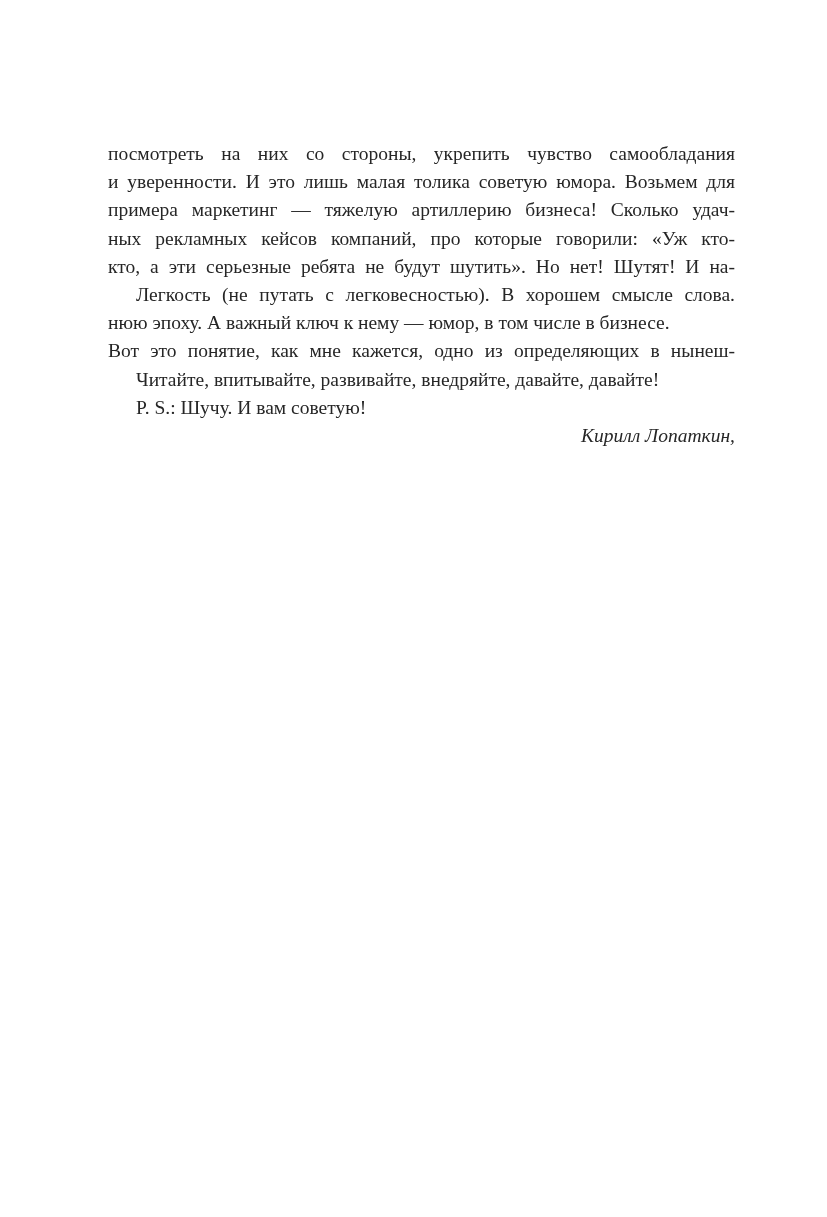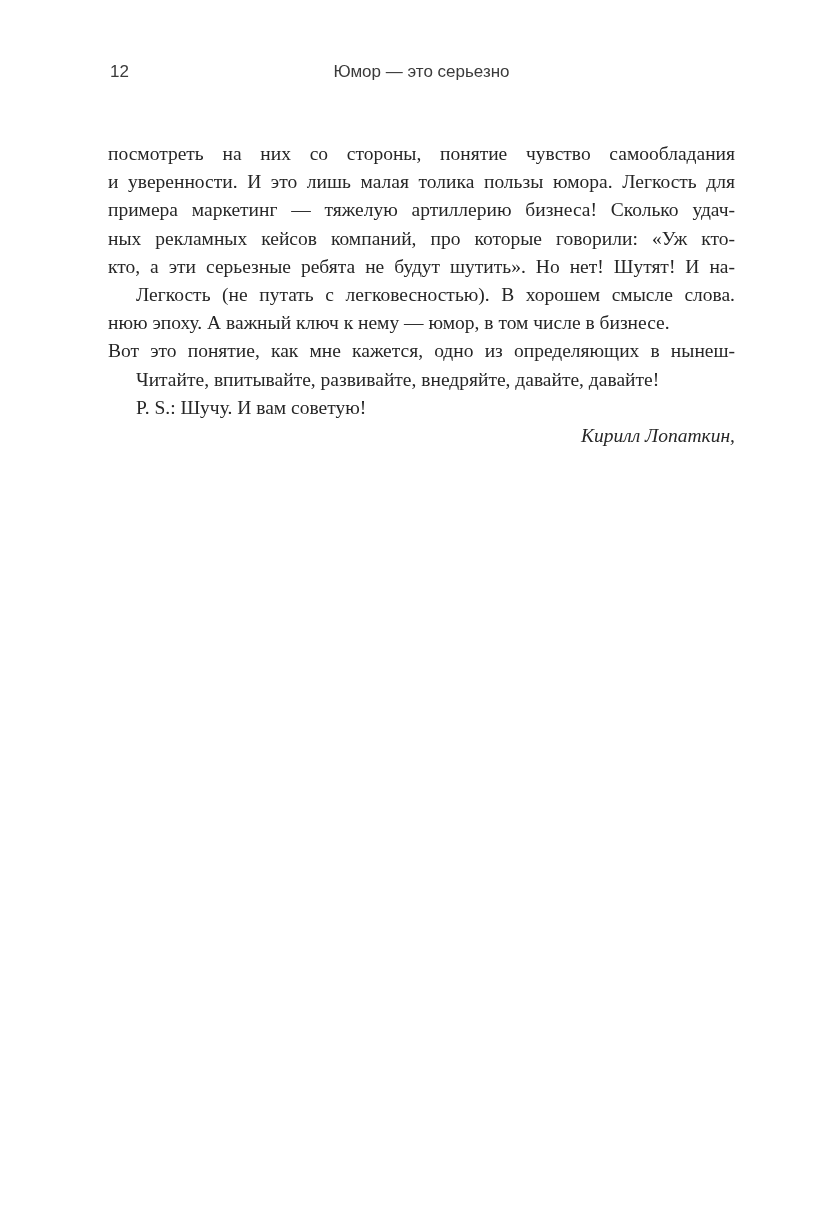--- a/index.html
+++ b/index.html
@@ -65,30 +65,26 @@
   }
   .signature div {
     line-height: 28.2px;
   }
 </style>
 </head>
 <body>
 
 <div class="page">
 
-  <div class="running-header">
-    <span class="page-number">12</span>
-    <div class="running-title">Юмор — это серьезно</div>
-  </div>
 
   <div class="body-text">
     <div id="paragraphs">
         <div class="paragraph">
-          <div class="line just">посмотреть на них со стороны, понятие чувство самообладания</div>
-          <div class="line just">и уверенности. И это лишь малая толика пользы юмора. Легкость для</div>
+          <div class="line just">посмотреть на них со стороны, укрепить чувство самообладания</div>
+          <div class="line just">и уверенности. И это лишь малая толика советую юмора. Возьмем для</div>
           <div class="line just">примера маркетинг — тяжелую артиллерию бизнеса! Сколько удач-</div>
           <div class="line just">ных рекламных кейсов компаний, про которые говорили: «Уж кто-</div>
           <div class="line just">кто, а эти серьезные ребята не будут шутить». Но нет! Шутят! И на-</div>
         </div>
         <div class="paragraph">
           <div class="line just indent">Легкость (не путать с легковесностью). В хорошем смысле слова.</div>
           <div class="line">нюю эпоху. А важный ключ к нему — юмор, в том числе в бизнесе.</div>
           <div class="line just">Вот это понятие, как мне кажется, одно из определяющих в нынеш-</div>
         </div>
         <div class="paragraph">

